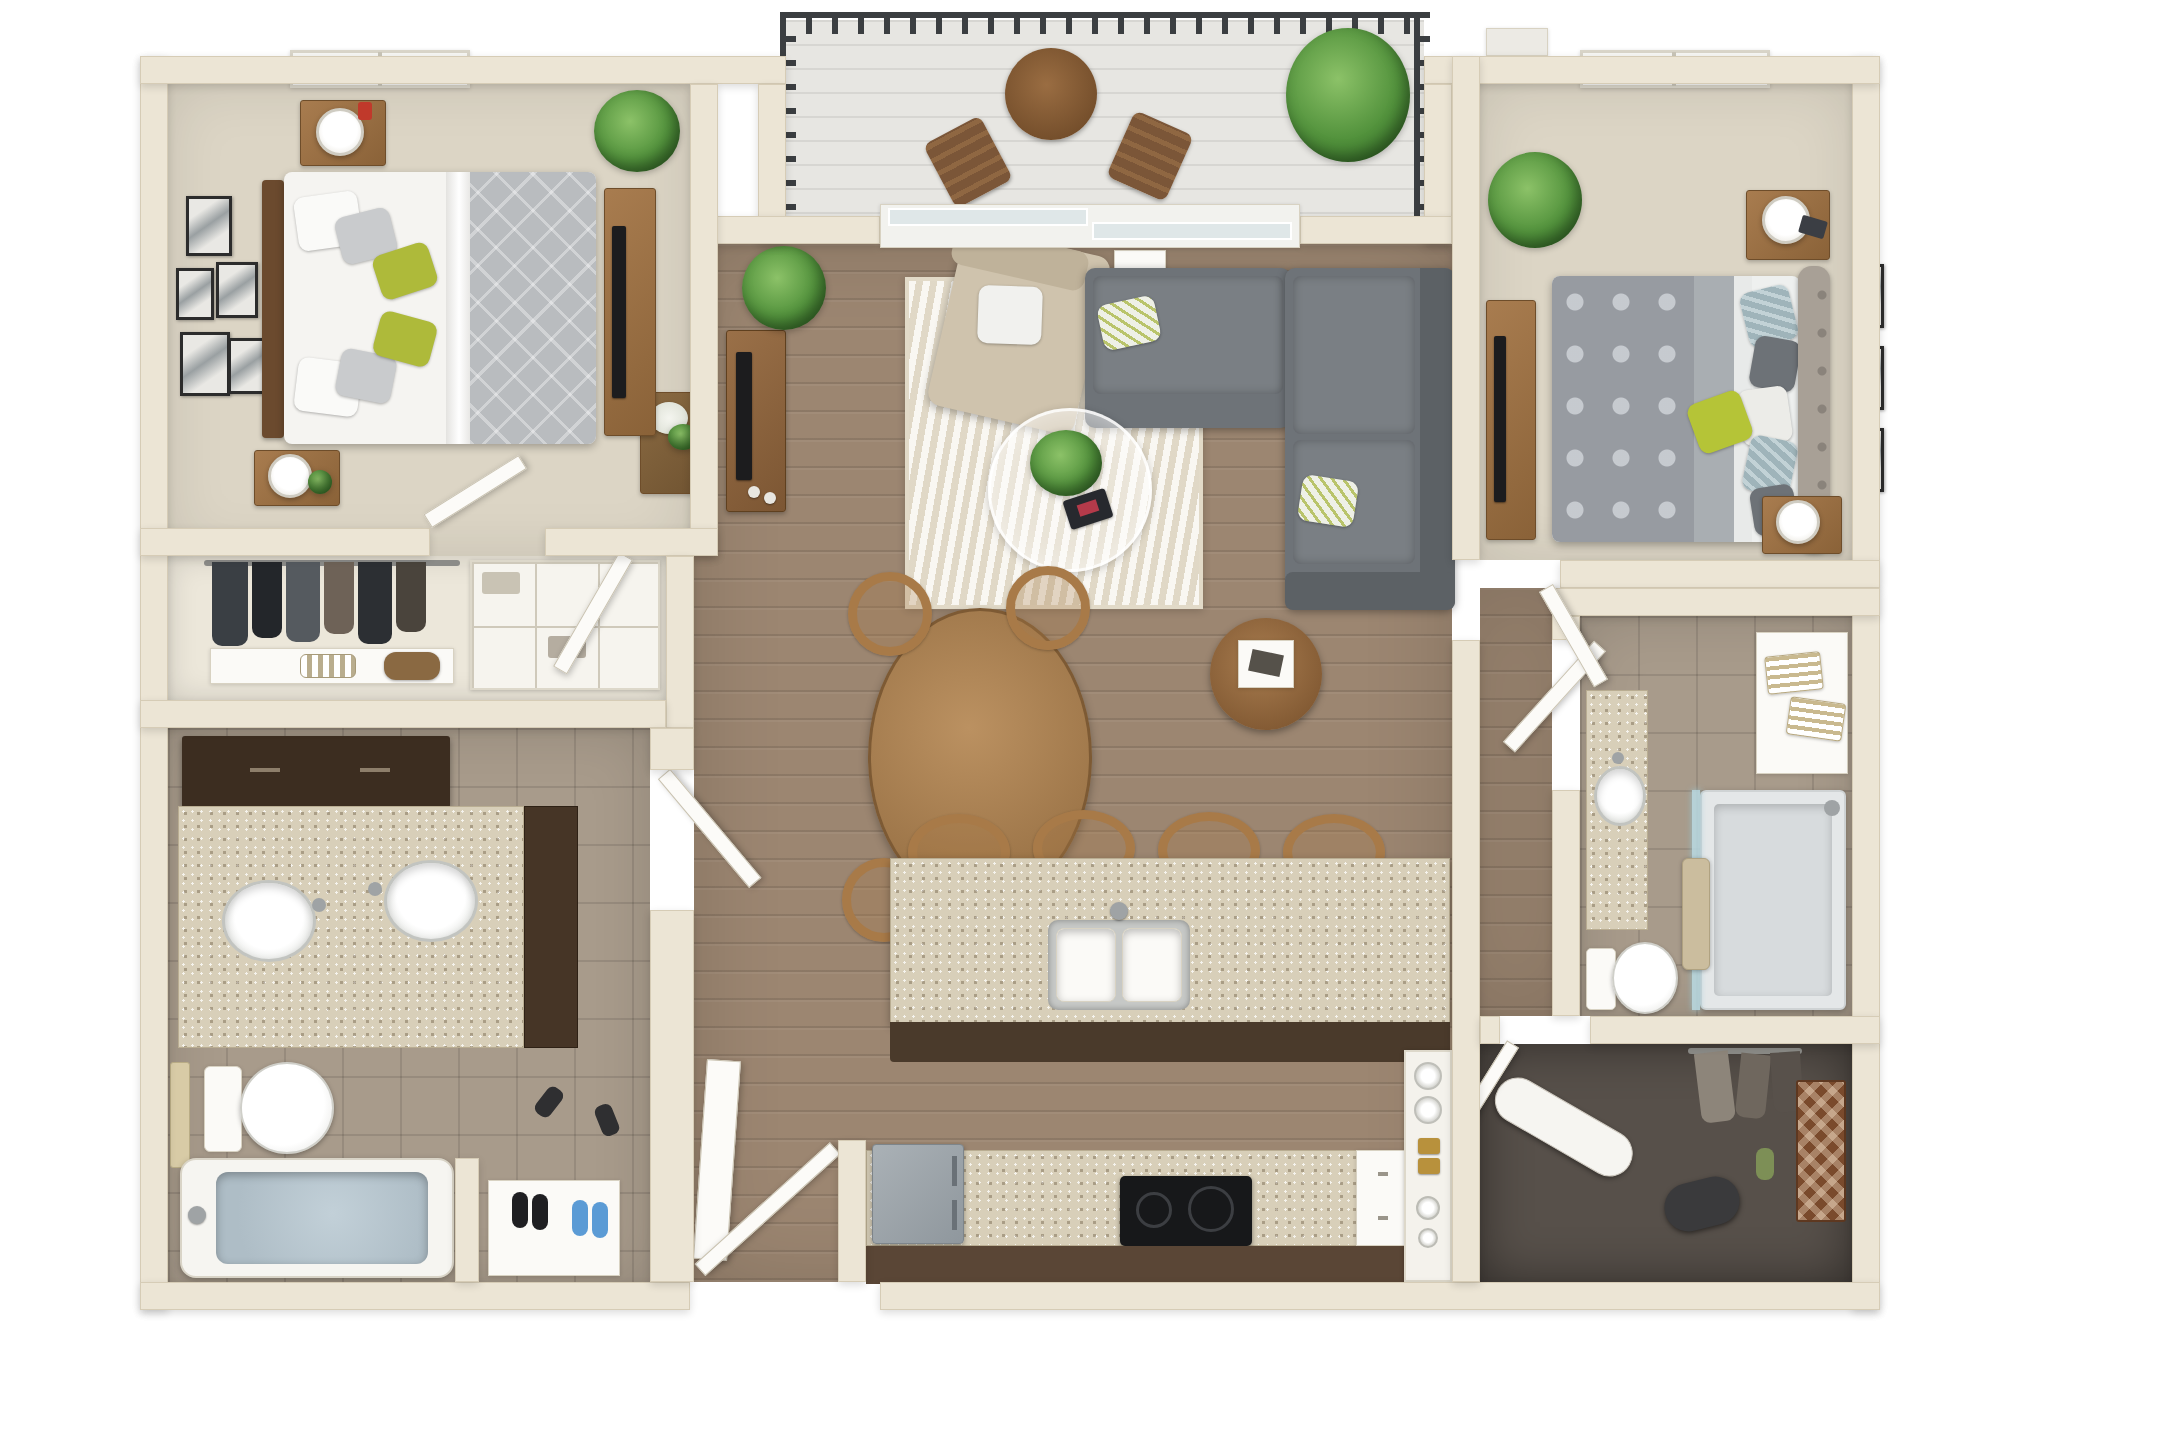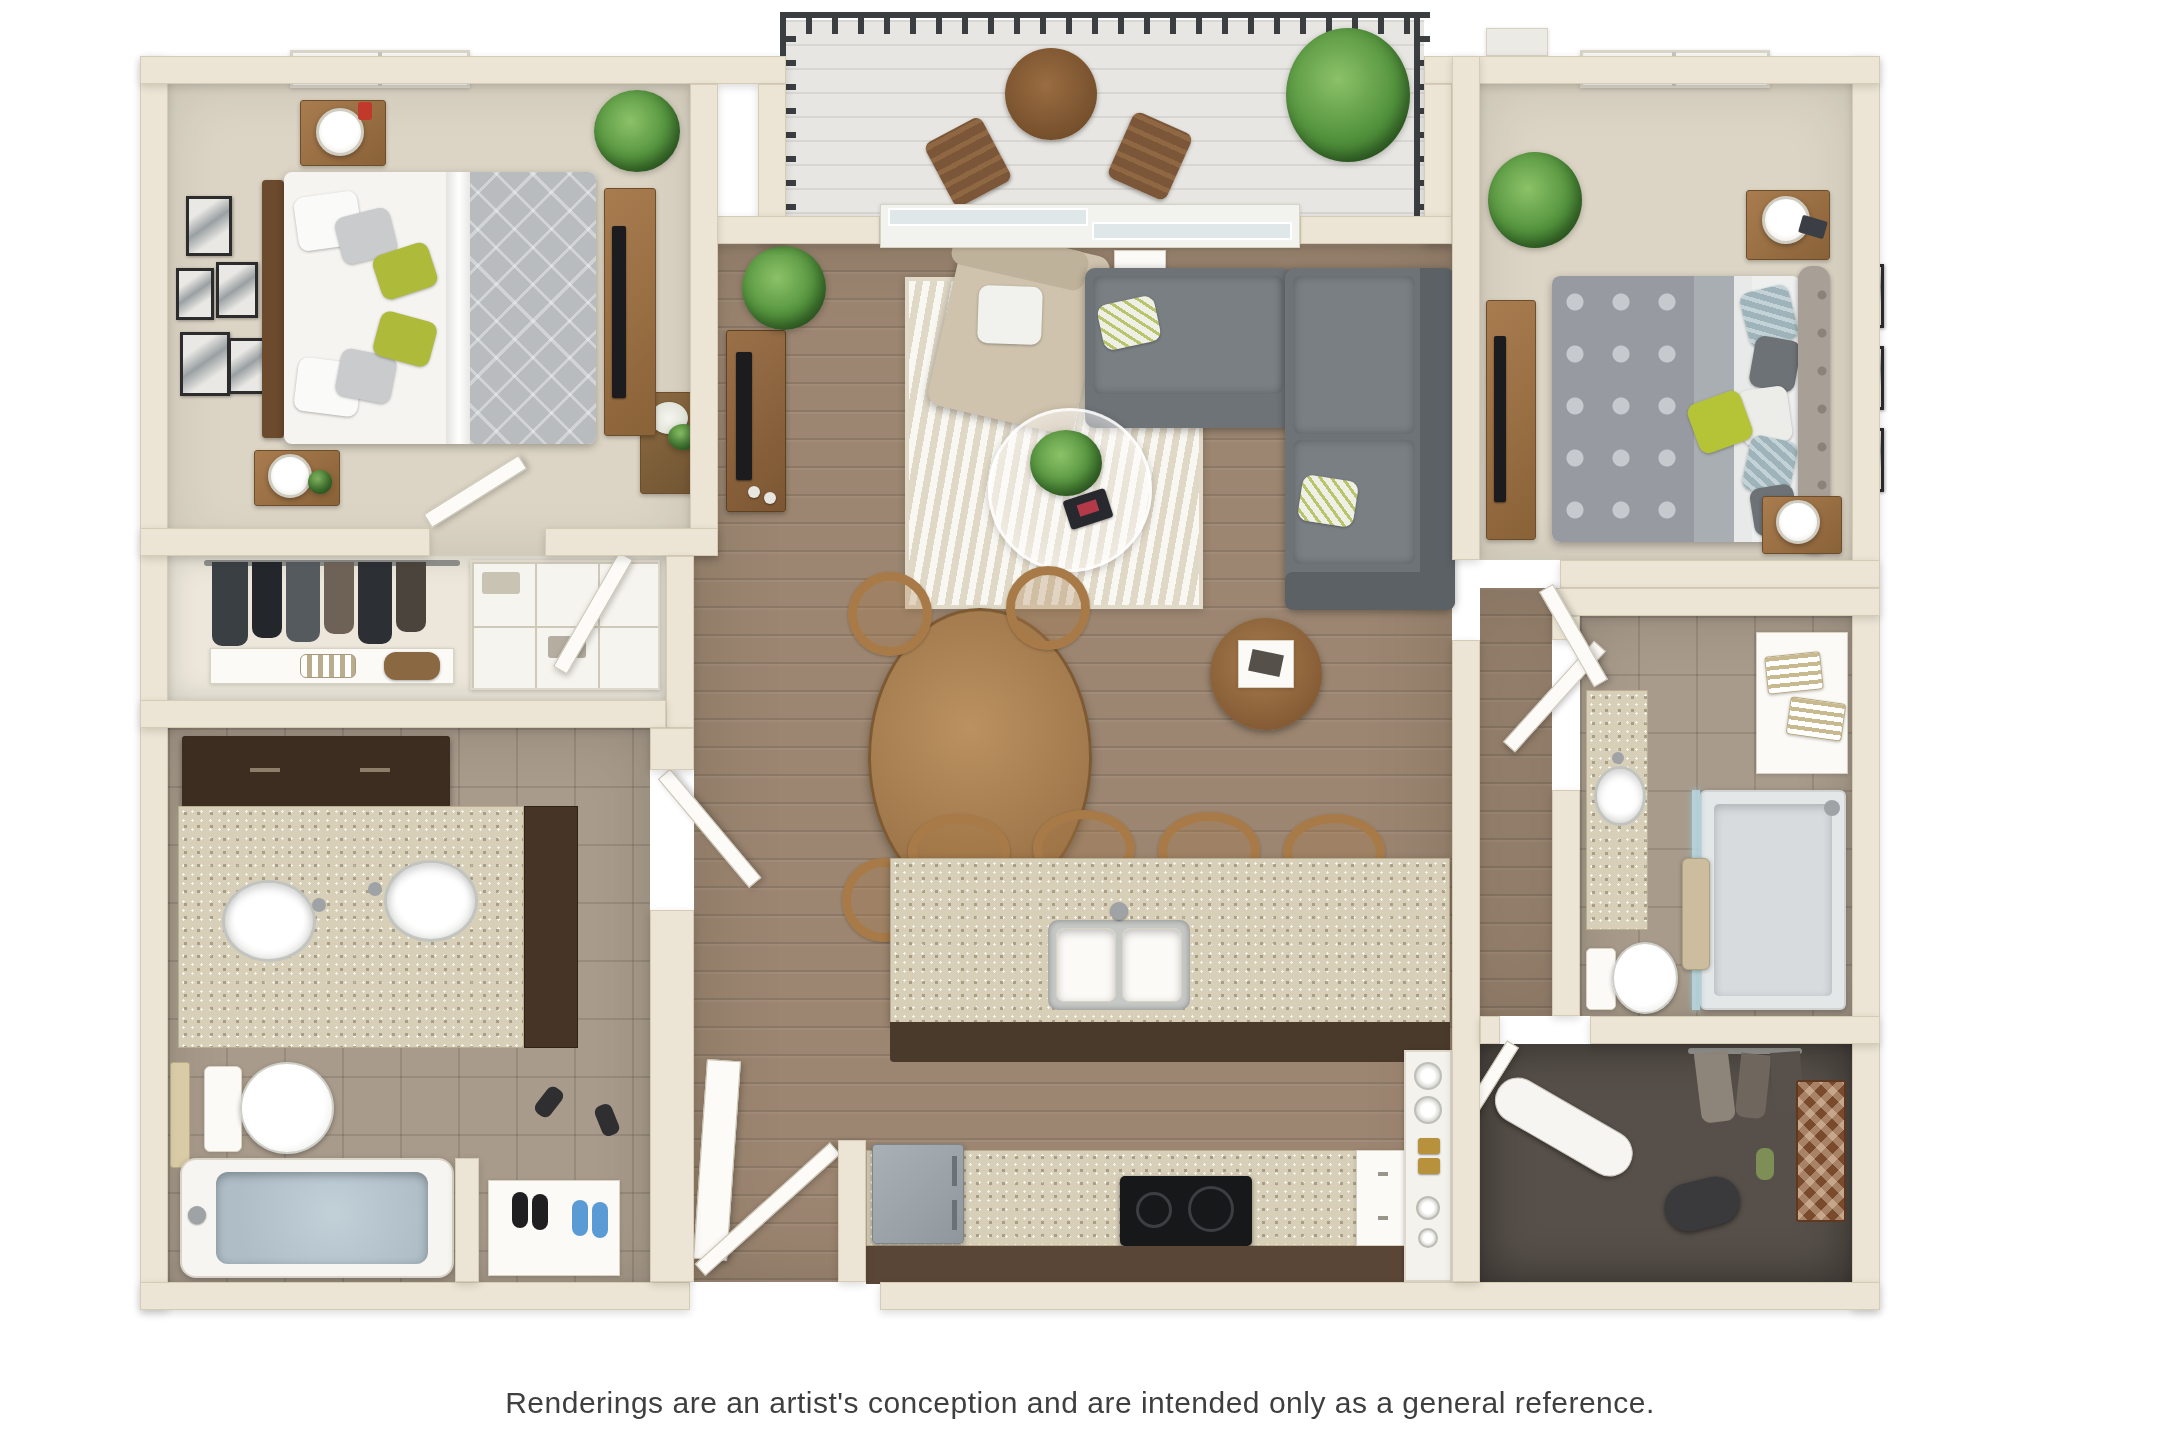--- a/index.html
+++ b/index.html
@@ -299,14 +299,13 @@
   <div class="w" style="left:838px;top:1140px;width:28px;height:142px;"></div>
   <div class="w" style="left:455px;top:1158px;width:24px;height:124px;"></div>
 
   <div class="door" style="left:432px;top:512px;width:112px;height:16px;transform:rotate(-32deg);transform-origin:left bottom;"></div>
   <div class="door" style="left:1538px;top:588px;width:16px;height:110px;transform:rotate(-30deg);transform-origin:top center;"></div>
 
   <div class="abs whitebox" style="left:880px;top:204px;width:420px;height:44px;background:#f2f2ee;"></div>
   <div class="abs" style="left:888px;top:208px;width:200px;height:18px;background:#dfe7e8;border:2px solid #ffffff;"></div>
   <div class="abs" style="left:1092px;top:222px;width:200px;height:18px;background:#dfe7e8;border:2px solid #ffffff;"></div>
 
-  <div class="caption">Renderings are an artist's conception and are intended only as a general reference.</div>
 </div>
 
 </body></html>

